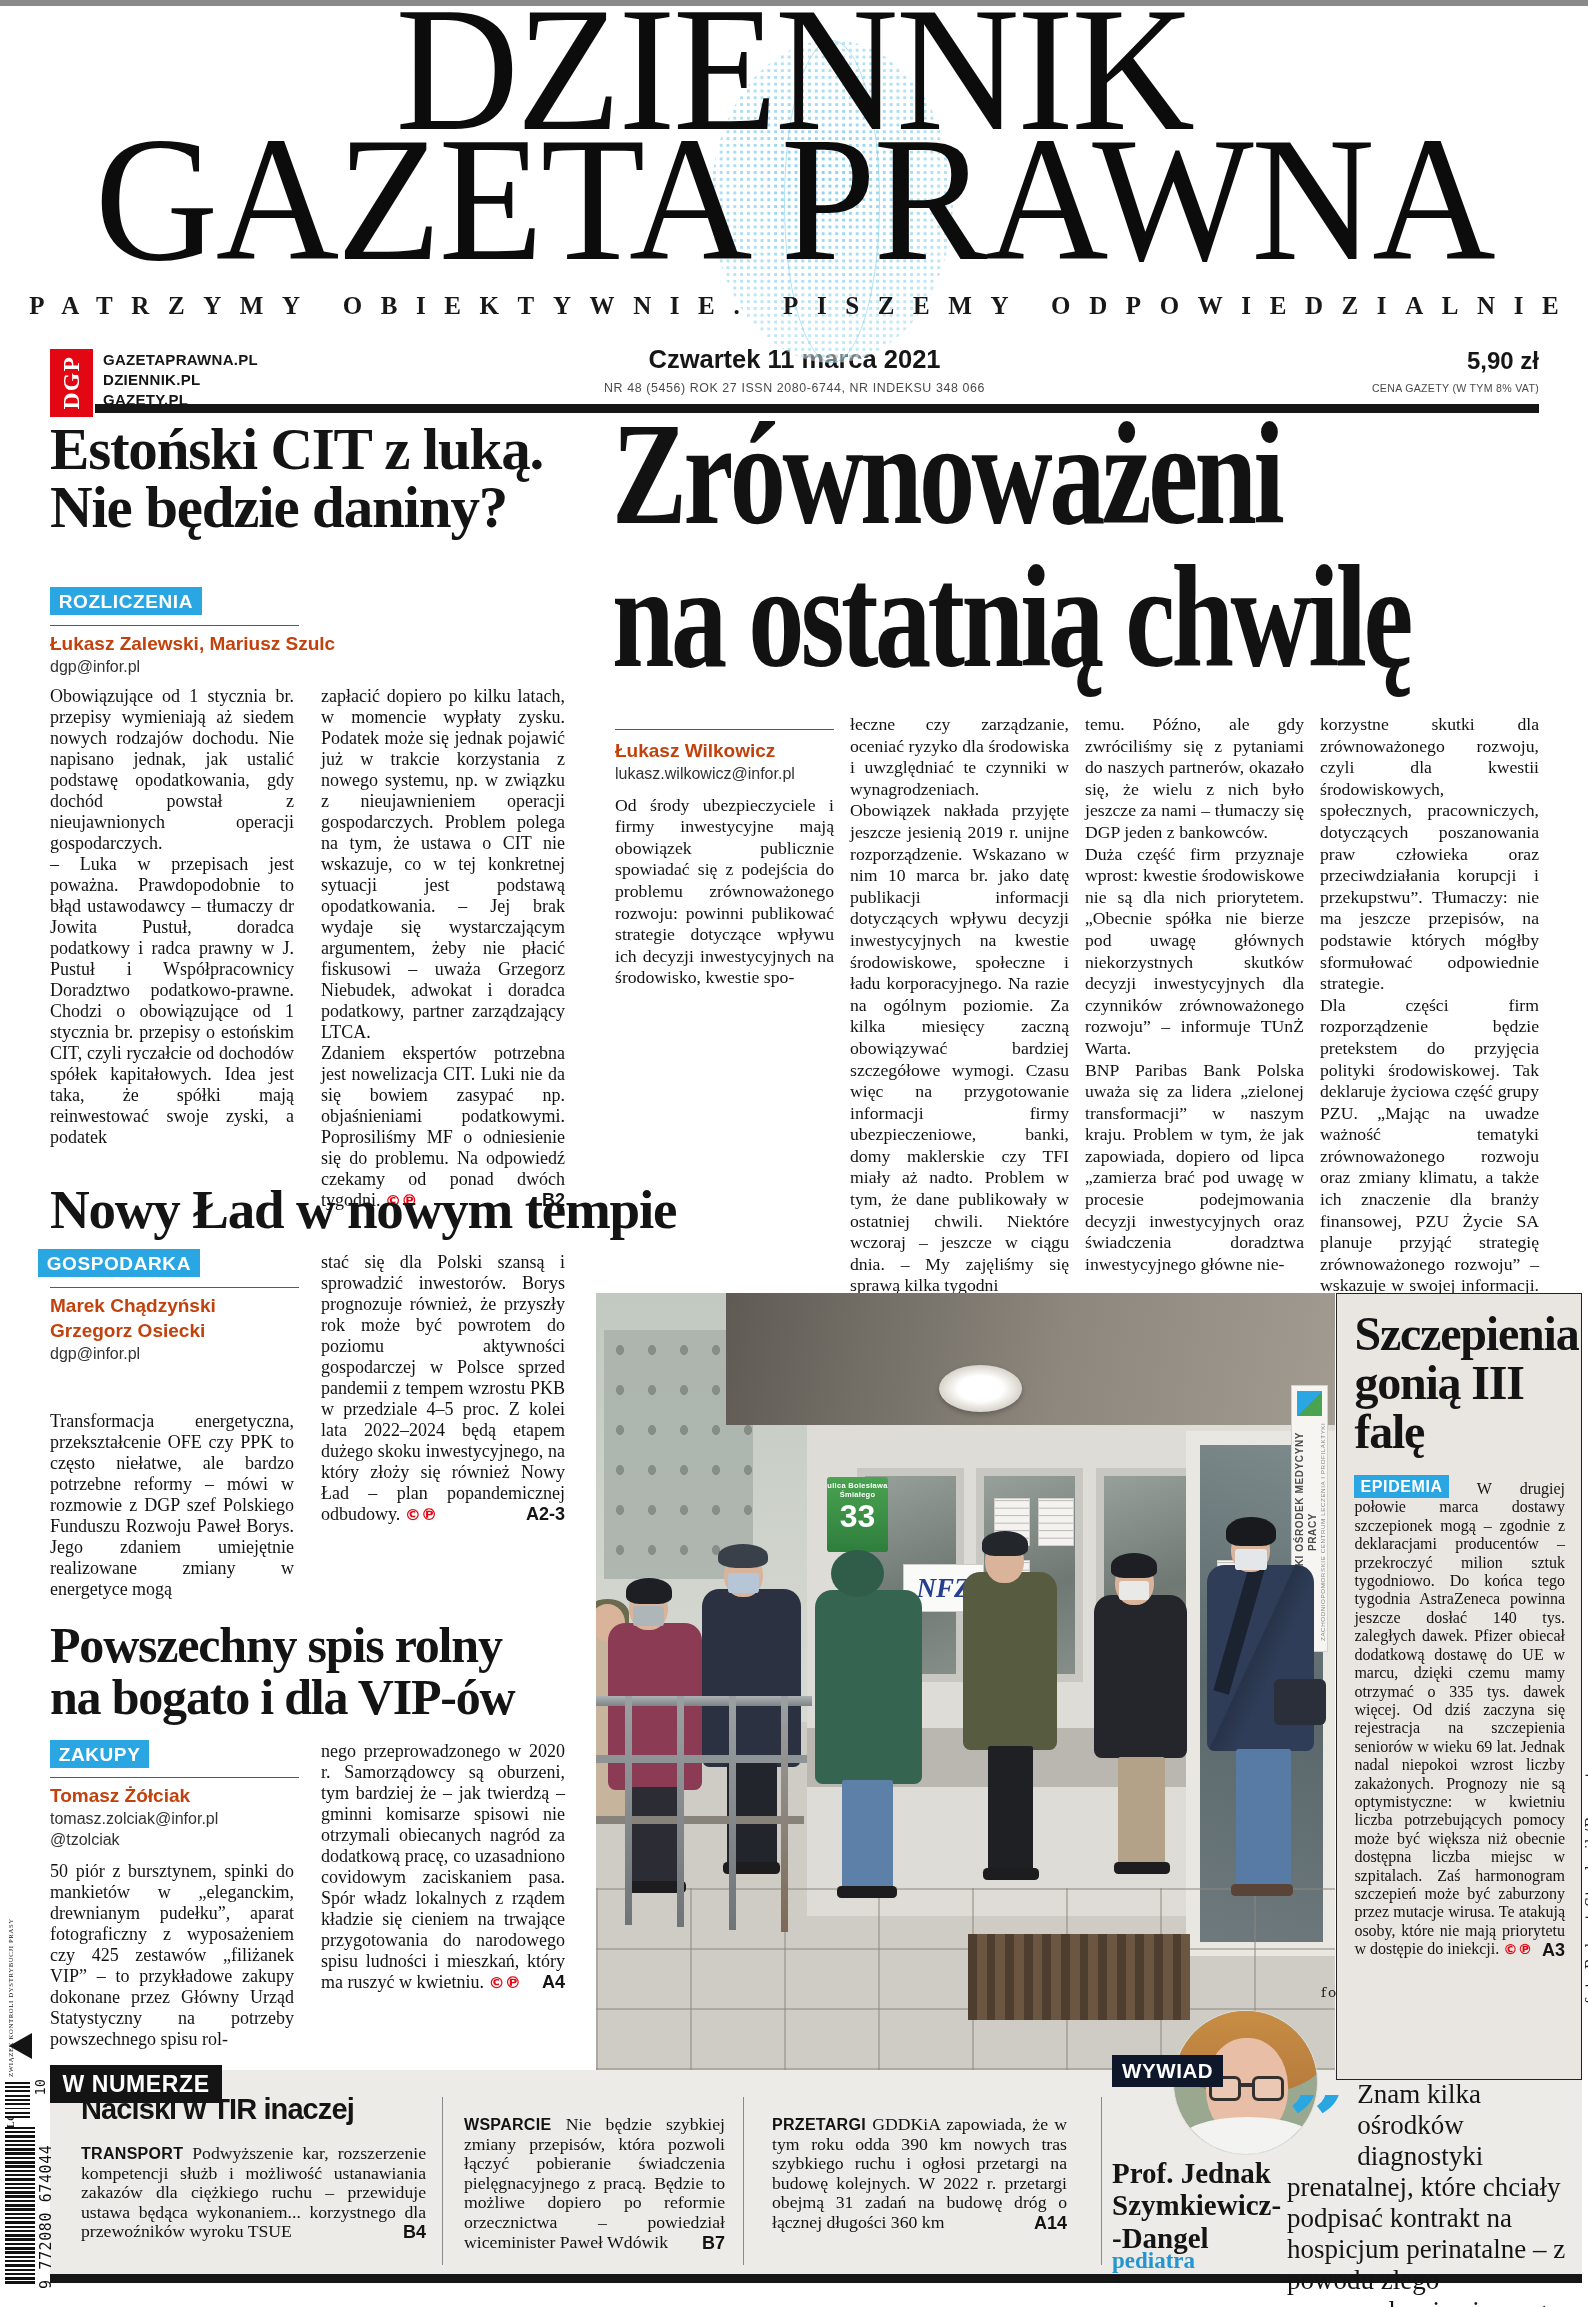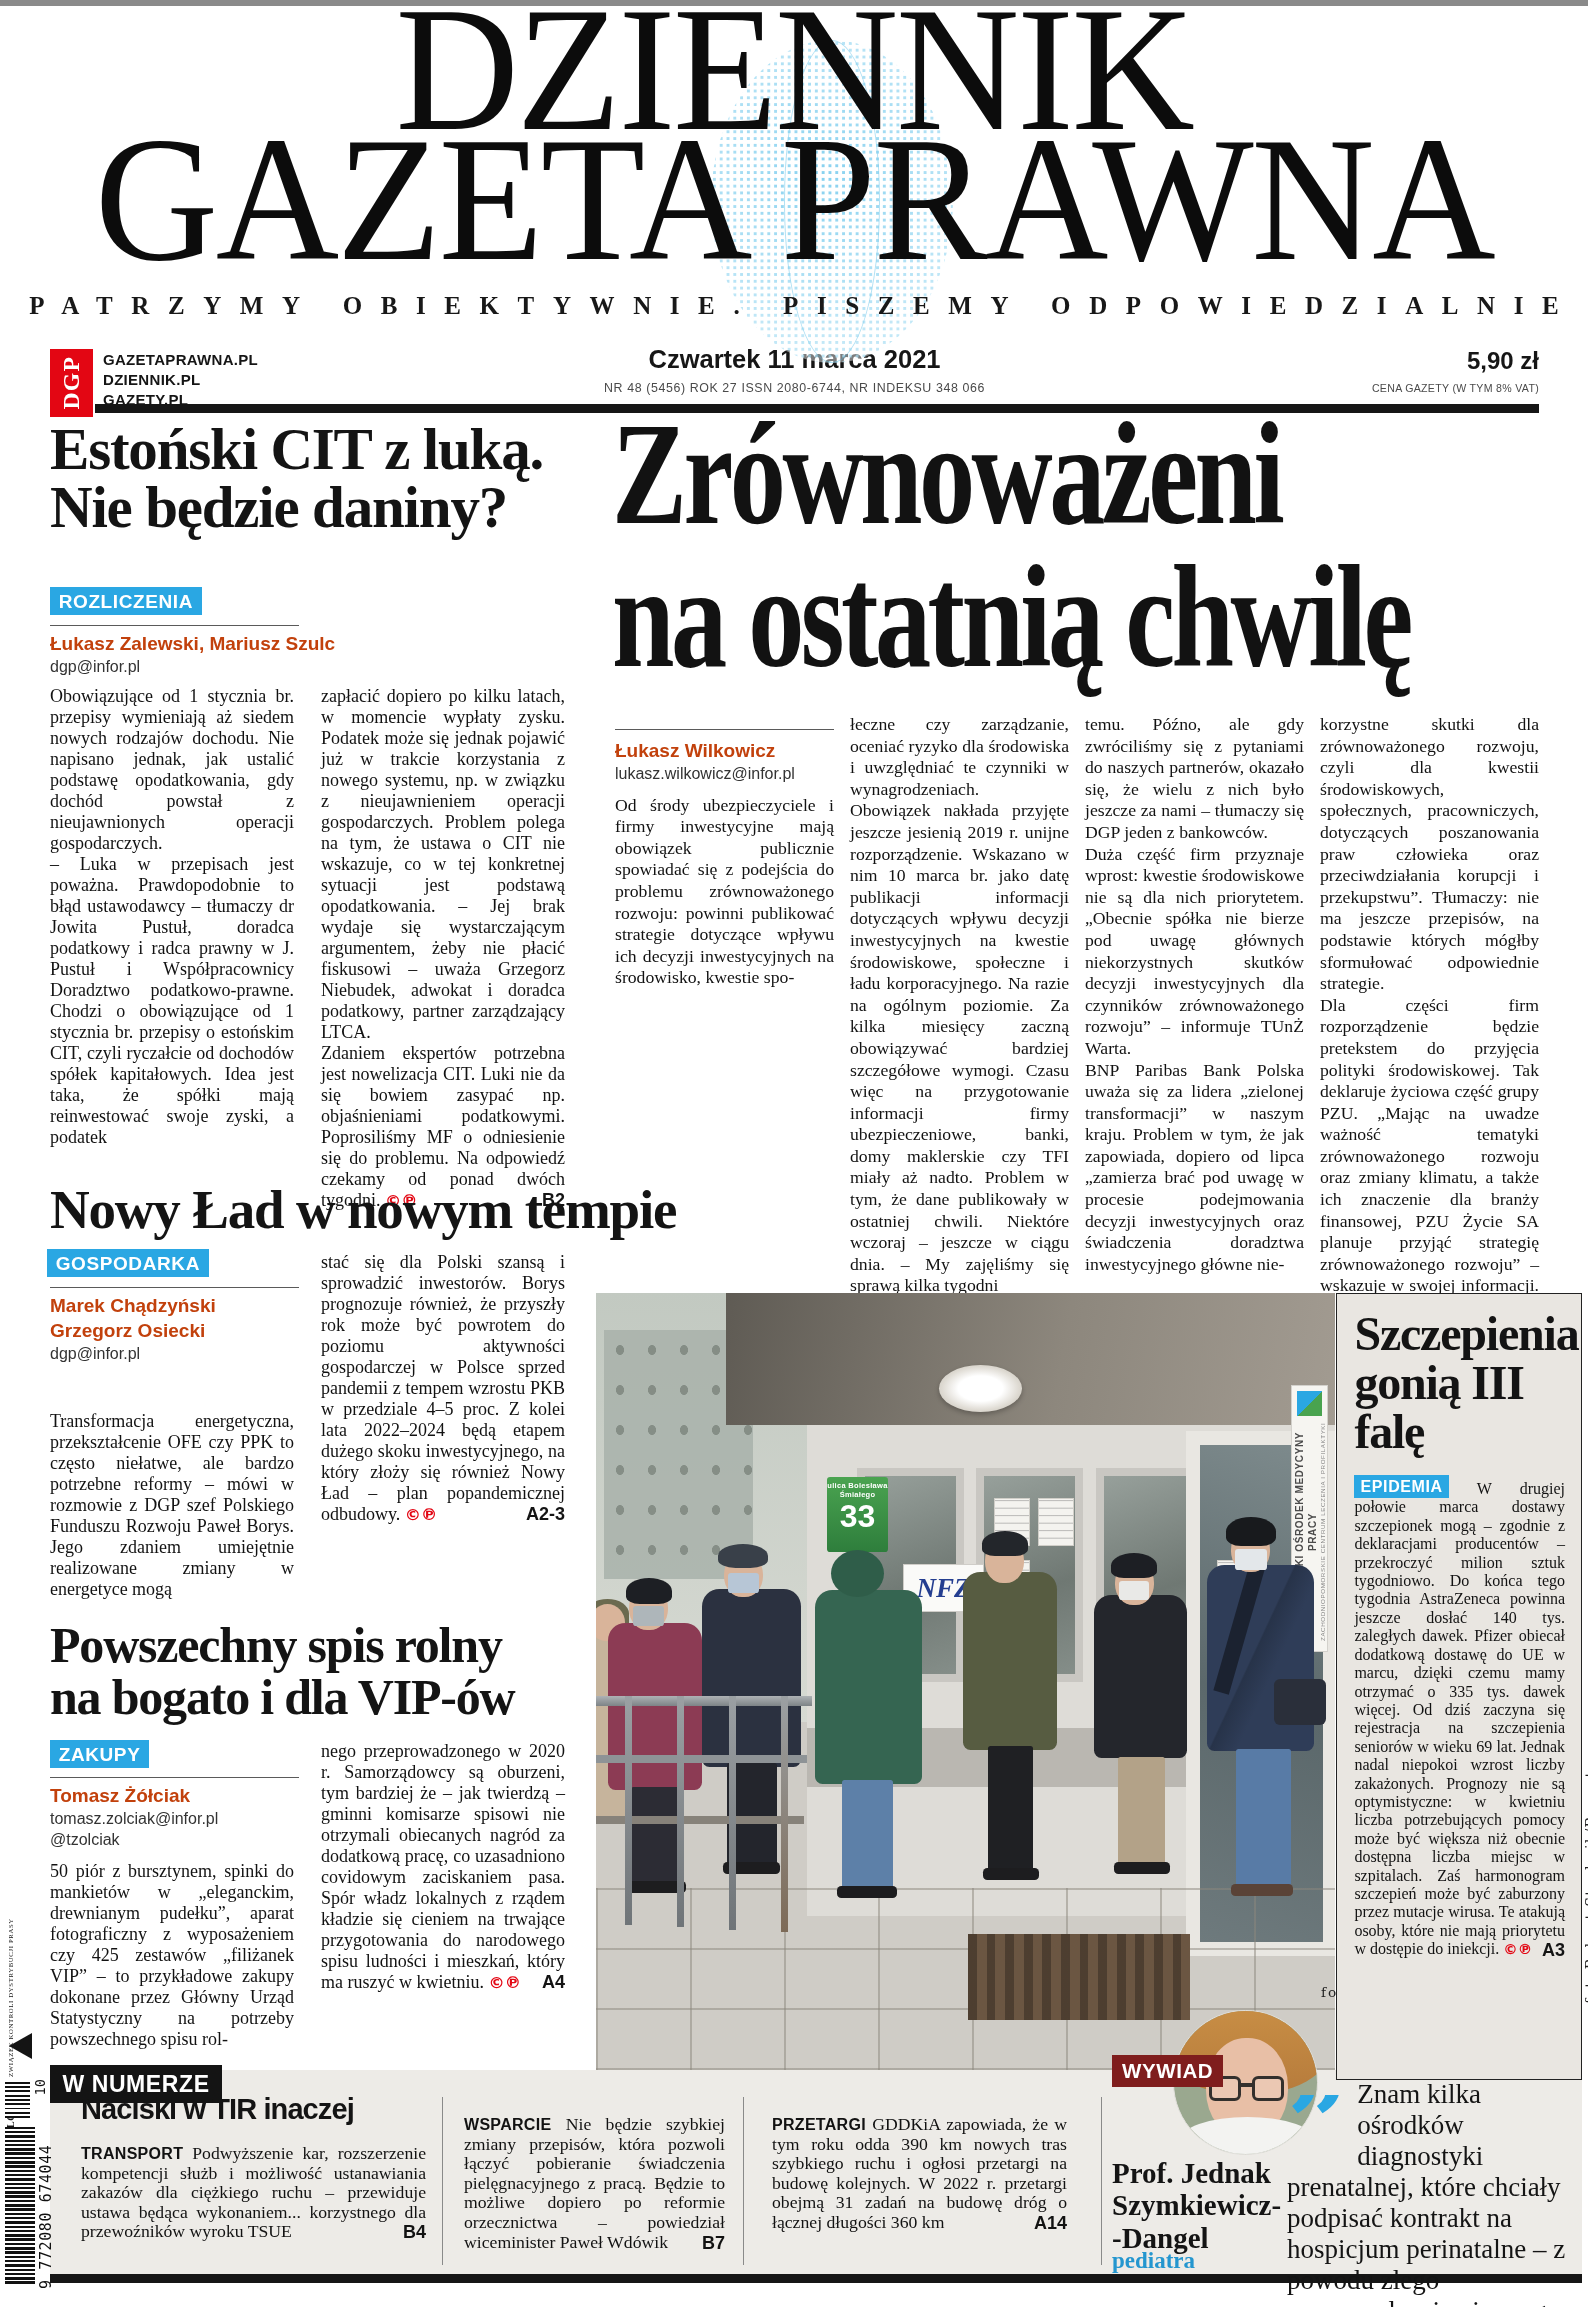--- a/index.html
+++ b/index.html
@@ -115,21 +115,21 @@
   #strip-bar{position:absolute;left:50px;top:2268px;width:1532px;height:9.3px;background:#161616}
   #wnum{position:absolute;left:50px;top:2059px;background:#141414;color:#fff;font:700 23px/1 "Liberation Sans";padding:7.5px 12.4px;letter-spacing:0.6px;z-index:4}
   .teaser{position:absolute;z-index:4}
   .t-hl{font:700 29px/1 "Liberation Sans";letter-spacing:-0.9px;color:#141414}
   .t-bt{font:17.7px/19.6px "Liberation Serif";text-align:justify;color:#121212;margin-top:20px}
   .t-tag{font:700 16px "Liberation Sans";letter-spacing:0.3px}
   .t-ref{float:right;font:700 18px "Liberation Sans"}
   .vdiv{position:absolute;width:1.2px;background:#8a8a8a;top:2091px;height:168px;z-index:4}
 
   
-  #wy-label{position:absolute;left:1112px;top:2049px;background:#7f1d1d;color:#fff;font:700 20.5px/1 "Liberation Sans";padding:5.6px 10px;letter-spacing:0.6px;z-index:6}
+  #wy-label{position:absolute;left:1112px;top:2049px;background:#0f172a;color:#fff;font:700 20.5px/1 "Liberation Sans";padding:5.6px 10px;letter-spacing:0.6px;z-index:6}
   #wy-photo{position:absolute;left:1173px;top:2004px;width:145px;height:145px;border-radius:50%;overflow:hidden;background:#9aa88f;z-index:5;border:1.2px solid #e2e0dc}
   #wy-photo .hair{position:absolute;left:-11.2px;top:-8.7px;width:168px;height:93px;border-radius:50%;background:linear-gradient(#c98f45,#b67b3c)}
   #wy-photo .face{position:absolute;left:32px;top:27px;width:82px;height:101px;border-radius:48%;background:#e8bfa6}
   #wy-photo .gl{position:absolute;top:65px;width:32px;height:25px;border:3.7px solid #33302d;border-radius:6.2px;background:rgba(255,255,255,.15)}
   #wy-photo .gl.l{left:35px}#wy-photo .gl.r{left:78px}
   #wy-photo .br{position:absolute;left:66px;top:72px;width:13.7px;height:3.7px;background:#33302d}
   #wy-photo .coat{position:absolute;left:5px;bottom:-11.2px;width:137px;height:48px;border-radius:50% 50% 0 0;background:#f3f3f1}
   #wy-fot{position:absolute;left:1321px;top:1978px;font:13.7px "DejaVu Serif";letter-spacing:1.9px;color:#222}
   #wy-name{position:absolute;left:1112px;top:2151px;width:206px;font:700 29px/1.12 "Liberation Serif";white-space:pre-line;color:#141414;z-index:5}
   #wy-role{position:absolute;left:1112px;top:2242px;font:700 23px "Liberation Serif";color:#2496cf;z-index:5}
@@ -201,21 +201,21 @@
   </div>
   <p class="btm" style="left:850px;top:708px;width:219px">łeczne czy zarządzanie, oceniać ryzyko dla środowiska i uwzględniać te czynniki w wynagrodzeniach.
 Obowiązek nakłada przyjęte jeszcze jesienią 2019 r. unijne rozporządzenie. Wskazano w nim 10 marca br. jako datę publikacji informacji dotyczących wpływu decyzji inwestycyjnych na kwestie środowiskowe, społeczne i ładu korporacyjnego. Na razie na ogólnym poziomie. Za kilka miesięcy zaczną obowiązywać bardziej szczegółowe wymogi. Czasu więc na przygotowanie informacji firmy ubezpieczeniowe, banki, domy maklerskie czy TFI miały aż nadto. Problem w tym, że dane publikowały w ostatniej chwili. Niektóre wczoraj – jeszcze w ciągu dnia. – My zajęliśmy się sprawą kilka tygodni</p>
   <p class="btm" style="left:1085px;top:708px;width:219px">temu. Późno, ale gdy zwróciliśmy się z pytaniami do naszych partnerów, okazało się, że wielu z nich było jeszcze za nami – tłumaczy się DGP jeden z bankowców.
 Duża część firm przyznaje wprost: kwestie środowiskowe nie są dla nich priorytetem. „Obecnie spółka nie bierze pod uwagę głównych niekorzystnych skutków decyzji inwestycyjnych dla czynników zrównoważonego rozwoju” – informuje TUnŻ Warta.
 BNP Paribas Bank Polska uważa się za lidera „zielonej transformacji” w naszym kraju. Problem w tym, że jak zapowiada, dopiero od lipca „zamierza brać pod uwagę w procesie podejmowania decyzji inwestycyjnych oraz świadczenia doradztwa inwestycyjnego główne nie-</p>
   <p class="btm" style="left:1320px;top:708px;width:219px"><span>korzystne skutki dla zrównoważonego rozwoju, czyli dla kwestii środowiskowych, społecznych, pracowniczych, dotyczących poszanowania praw człowieka oraz przeciwdziałania korupcji i przekupstwu”. Tłumaczy: nie ma jeszcze przepisów, na podstawie których mógłby sformułować odpowiednie strategie.
 Dla części firm rozporządzenie będzie pretekstem do przyjęcia polityki środowiskowej. Tak deklaruje życiowa część grupy PZU. „Mając na uwadze ważność tematyki zrównoważonego rozwoju oraz zmiany klimatu, a także ich znaczenie dla branży finansowej, PZU Życie SA planuje przyjąć strategię zrównoważonego rozwoju” – wskazuje w swojej informacji.</span> <span class="copy">©℗</span><span class="ref">A10</span></p>
 
   <div class="hl" style="left:50px;top:1176px;font-size:55px;line-height:1">Nowy Ład w nowym tempie</div>
-  <div class="abs" style="left:47px;top:1243px"><span class="kicker">GOSPODARKA</span></div>
+  <div class="abs" style="left:38px;top:1243px"><span class="kicker">GOSPODARKA</span></div>
   <div class="rule" style="left:50px;top:1281px"></div>
   <div class="abs" style="left:50px;top:1287px">
     <div class="byline">Marek Chądzyński</div>
     <div class="byline">Grzegorz Osiecki</div>
     <div class="bymail">dgp@infor.pl</div>
   </div>
   <p class="bt" style="left:50px;top:1405px;width:244px">Transformacja energetyczna, przekształcenie OFE czy PPK to często niełatwe, ale bardzo potrzebne reformy – mówi w rozmowie z DGP szef Polskiego Funduszu Rozwoju Paweł Borys. Jego zdaniem umiejętnie realizowane zmiany w energetyce mogą</p>
   <p class="bt" style="left:321px;top:1246px;width:244px"><span>stać się dla Polski szansą i sprowadzić inwestorów. Borys prognozuje również, że przyszły rok może być powrotem do poziomu aktywności gospodarczej w Polsce sprzed pandemii z tempem wzrostu PKB w przedziale 4–5 proc. Z kolei lata 2022–2024 będą etapem dużego skoku inwestycyjnego, na który złoży się również Nowy Ład – plan popandemicznej odbudowy.</span> <span class="copy">©℗</span><span class="ref">A2-3</span></p>
 
   <div class="hl" style="left:50px;top:1614px;font-size:50px;line-height:1.03">Powszechny spis rolny

